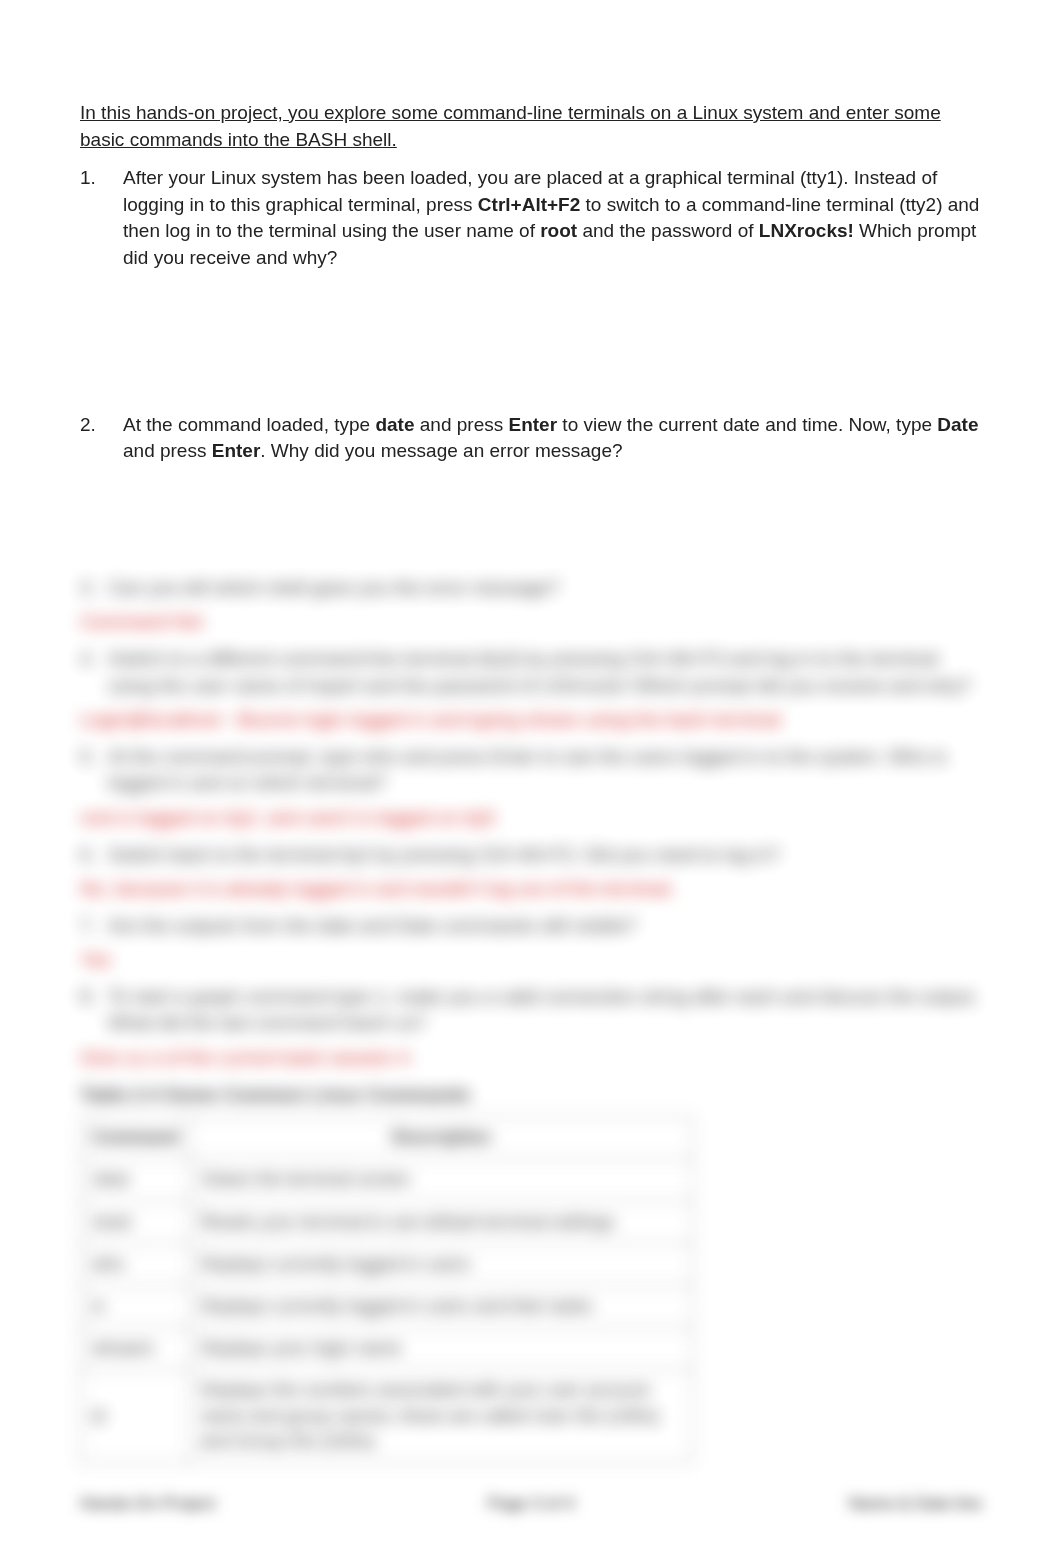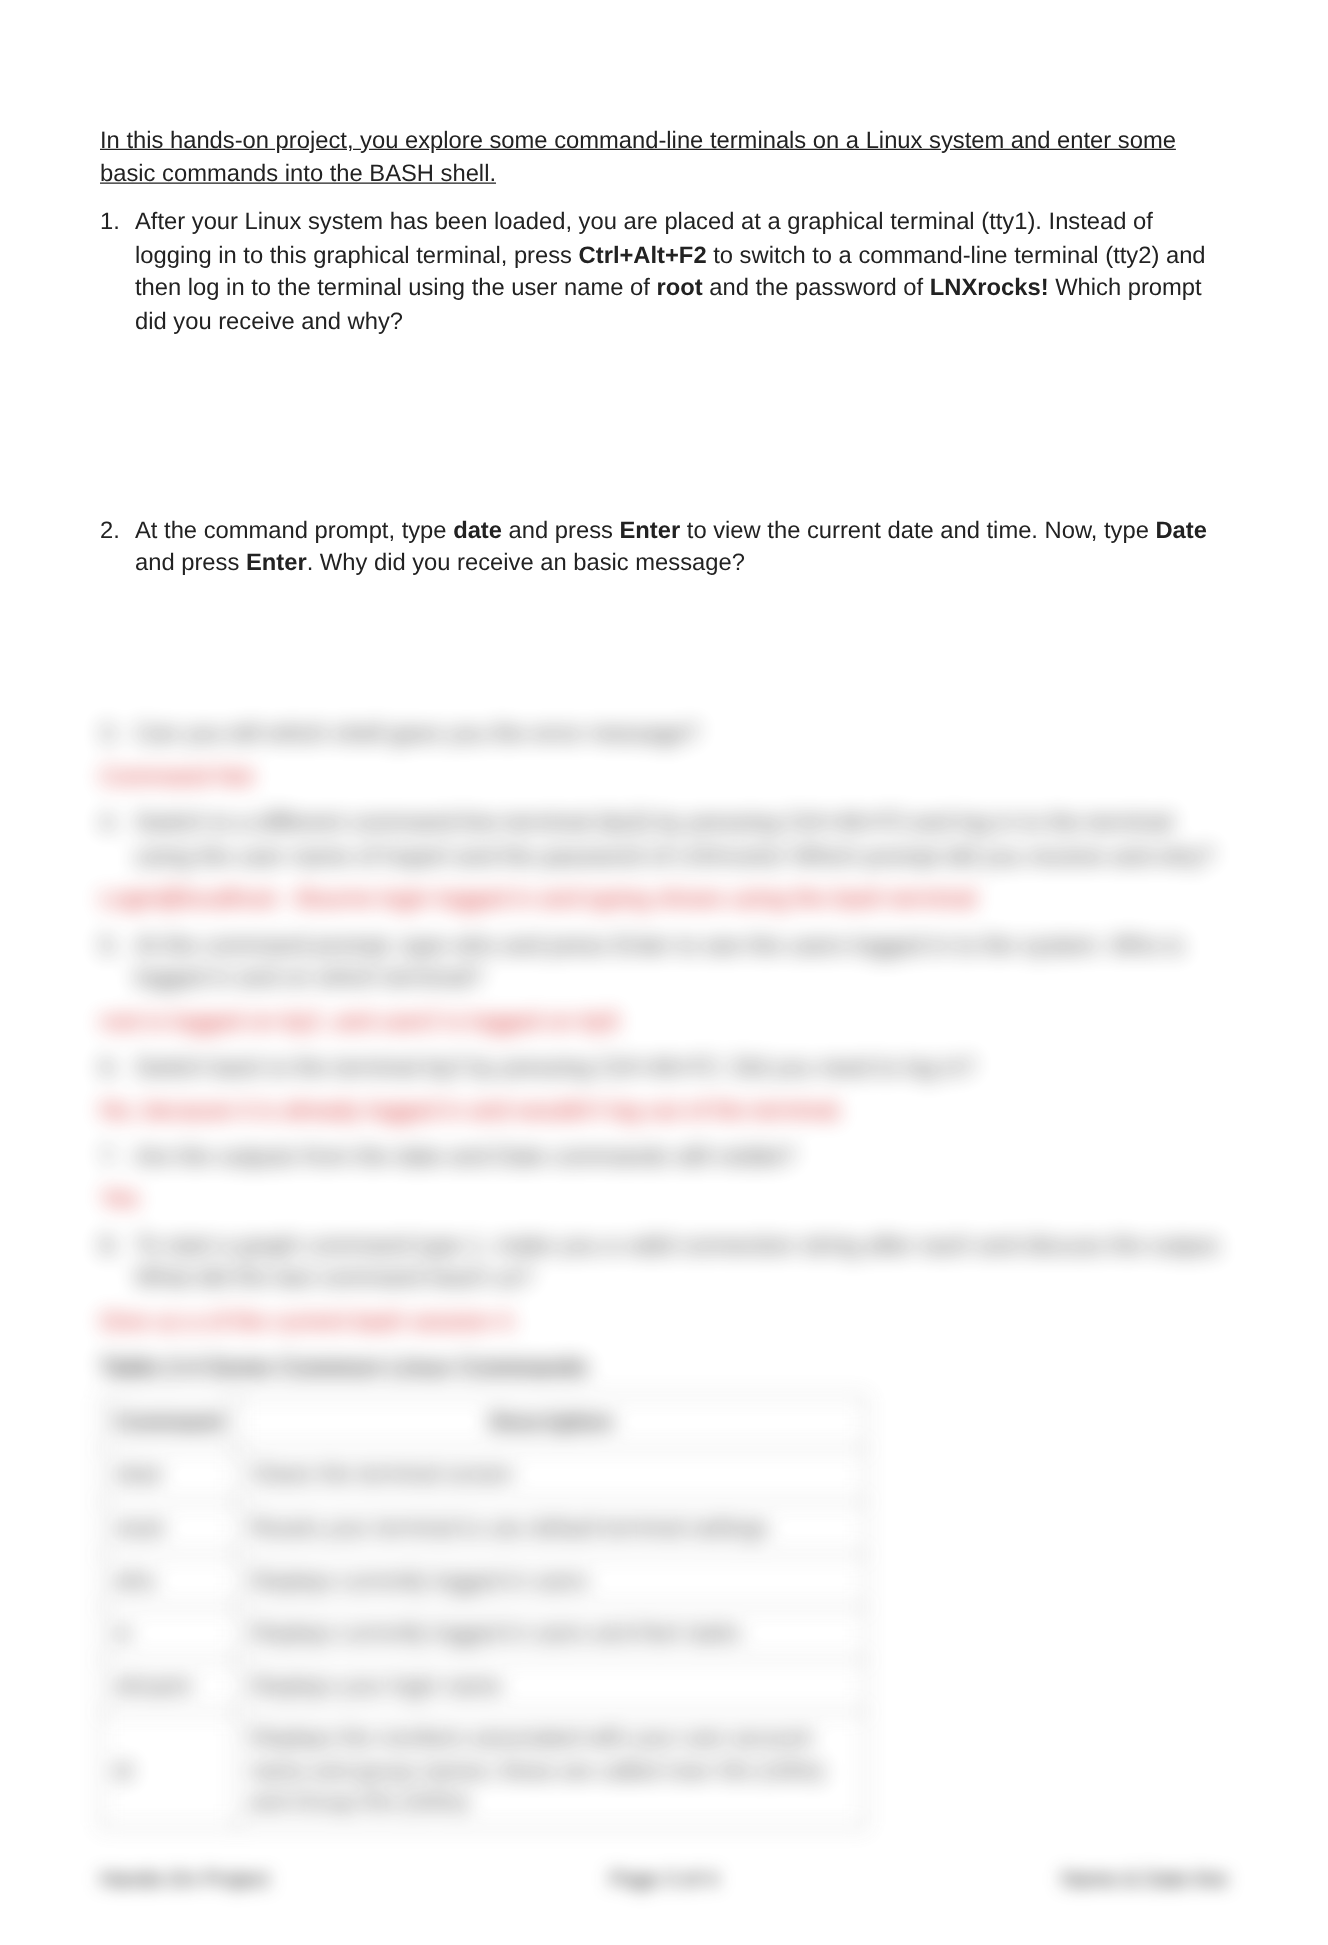--- a/index.html
+++ b/index.html
@@ -34,20 +34,21 @@
       margin-bottom: 110px;
     }
     
     .list-number {
       width: 28px;
       flex-shrink: 0;
     }
     
     .list-content {
       flex: 1;
+      margin-left: 15px;
     }
     
     .bold {
       font-weight: bold;
     }
     
     .blurred-section {
       filter: blur(8px);
       user-select: none;
       opacity: 0.85;
@@ -120,21 +121,21 @@
 
 <div class="intro">In this hands-on project, you explore some command-line terminals on a Linux system and enter some basic commands into the BASH shell.</div>
 
 <div class="list-item">
   <div class="list-number">1.</div>
   <div class="list-content" id="q1-content"><span>After your Linux system has been loaded, you are placed at a graphical terminal (tty1). Instead of logging in to this graphical terminal, press </span><span class="bold">Ctrl+Alt+F2</span><span> to switch to a command-line terminal (tty2) and then log in to the terminal using the user name of </span><span class="bold">root</span><span> and the password of </span><span class="bold">LNXrocks!</span><span> Which prompt did you receive and why?</span></div>
 </div>
 
 <div class="list-item item-2">
   <div class="list-number">2.</div>
-  <div class="list-content" id="q2-content"><span>At the command prompt, type </span><span class="bold">date</span><span> and press </span><span class="bold">Enter</span><span> to view the current date and time. Now, type </span><span class="bold">Date</span><span> and press </span><span class="bold">Enter</span><span>. Why did you receive an basic message?</span></div>
+  <div class="list-content" id="q2-content"><span>At the command loaded, type </span><span class="bold">date</span><span> and press </span><span class="bold">Enter</span><span> to view the current date and time. Now, type </span><span class="bold">Date</span><span> and press </span><span class="bold">Enter</span><span>. Why did you message an error message?</span></div>
 </div>
 
 <div class="blurred-section">
   <div class="blur-item">
     <div class="blur-number">3.</div>
     <div class="blur-content">Can you tell which shell gave you the error message?</div>
   </div>
   <div class="red-text">Command Not</div>
 
   <div class="blur-item">

